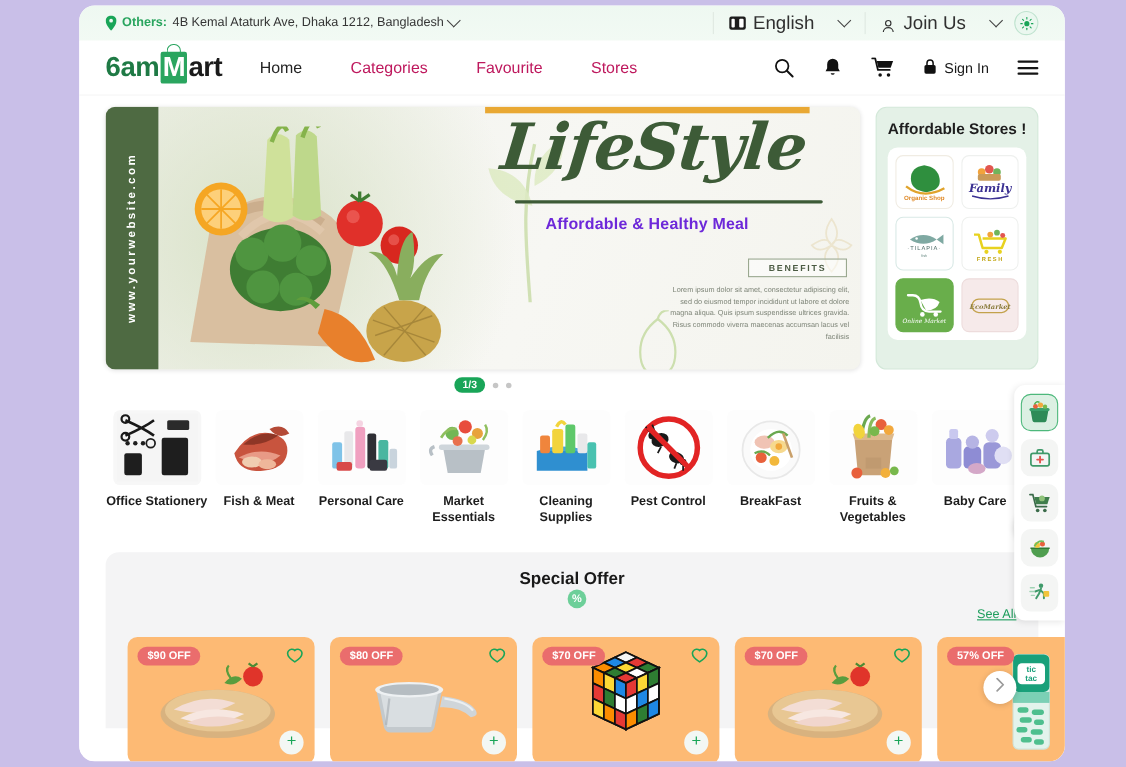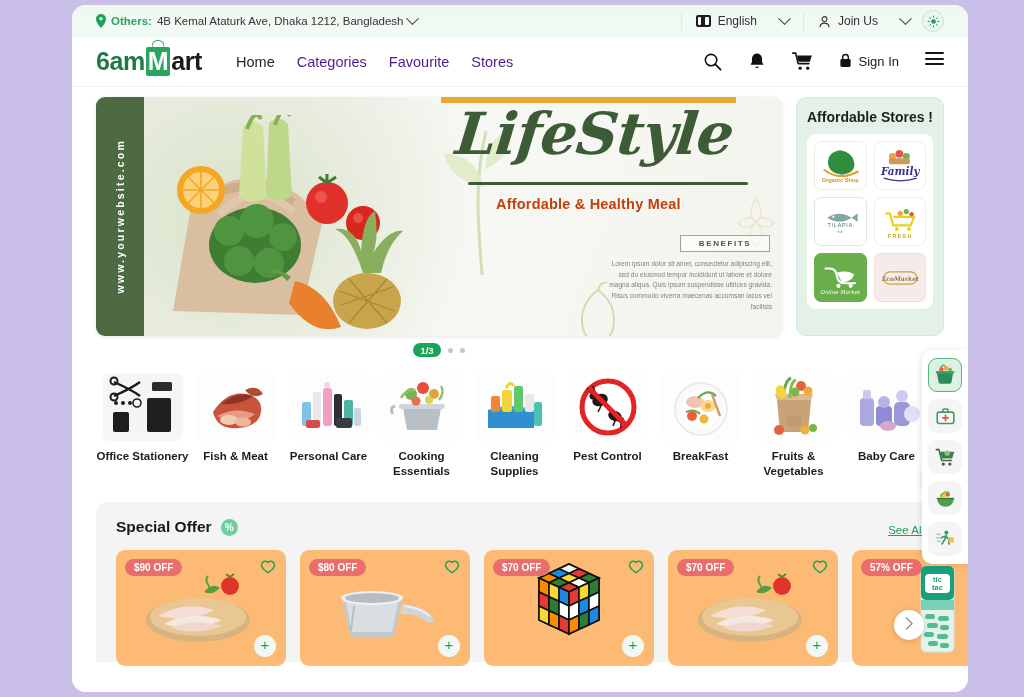--- a/index.html
+++ b/index.html
@@ -29,21 +29,21 @@
     color: #2e2e2e;
   }
   .addr { display:flex; align-items:center; gap:5px; }
   .pin { width: 10px; height: 14px; position: relative; display:inline-block; }
   .pin svg { display:block; }
   .addr-label { color:#2aa55f; font-weight:600; }
   .addr-text { color:#353535; }
   .caret { display:inline-block; width:9px; height:9px; border-right:1.6px solid #444; border-bottom:1.6px solid #444; transform: rotate(45deg) translate(-2px,-2px); }
   .topbar-right { margin-left:auto; display:flex; align-items:center; gap:0px; height:100%; }
   .tb-sep { width:1px; height:20px; background:#dfe8e1; margin:0 14px; }
-  .tb-item { display:flex; align-items:center; gap:7px; color:#303030; font-size:12px; }
+  .tb-item { display:flex; align-items:center; gap:7px; color:#303030; font-size:17px; }
   .flagicon { width:15px; height:12px; background:#1d1d1d; border-radius:2px; position:relative; }
   .flagicon::after{content:"";position:absolute;right:2px;top:2px;width:4px;height:8px;background:#fff;border-radius:1px;}
   .flagicon::before{content:"";position:absolute;left:2.5px;top:2px;width:3px;height:8px;background:#fff;border-radius:1px;}
   .usr { width:13px;height:13px; }
   .theme-btn {
     width:22px;height:22px;border-radius:50%;
     border:1.4px solid #bfe3cf; background:#eaf7ef;
     display:flex;align-items:center;justify-content:center; margin-left:12px;
   }
 
@@ -53,24 +53,24 @@
     display:flex; align-items:center; padding:0 24px;
     border-bottom:1px solid #f3f3f3;
   }
   .logo { font-size:25px; font-weight:700; color:#1f7a45; letter-spacing:-0.4px; display:flex; align-items:center; position:relative;}
   .logo .lm { background:#2aa55f; color:#fff; padding:0 2px; margin:0 1px; border-radius:2px; position:relative;}
   .logo .lm::before{
     content:""; position:absolute; left:50%; top:-7px; transform:translateX(-50%);
     width:11px;height:8px;border:1.6px solid #2aa55f;border-bottom:none;border-radius:6px 6px 0 0;
   }
   .logo .dark { color:#1b1b1b; }
-  .navlinks { display:flex; align-items:flex-start; gap:22px; margin-left:34px; }
-  .navlink { font-size:14.5px; color:#4c1d95; }
+  .navlinks { display:flex; align-items:flex-start; gap:44px; margin-left:34px; }
+  .navlink { font-size:14.5px; color:#be185d; }
   .navlink.active { color:#242424; }
-  .nav-right { margin-left:auto; display:flex; gap:26px; }
+  .nav-right { margin-left:auto; display:flex; align-items:center; gap:26px; }
   .icon-btn { display:flex; align-items:center; justify-content:center; color:#111; }
   .signin { display:flex; align-items:center; gap:7px; font-size:13px; color:#1b1b1b; }
   .burger { display:flex; flex-direction:column; gap:3.5px; }
   .burger span { width:19px; height:2px; background:#151515; border-radius:2px; }
 
   
   .content { position:relative; height: 605px; background:#fff; }
 
   .hero-row { display:flex; padding: 10px 24px 0 24px; gap: 14px; }
 
@@ -97,21 +97,21 @@
   }
   .veggie-art { position:absolute; left:55px; top:18px; width:290px; height:215px; }
   .top-stripe { position:absolute; left:345px; top:0; width:295px; height:6px; background:#e9a833; }
   .hero-title {
     position:absolute; left:360px; top:8px; width:310px;
     font-family:"DejaVu Serif", serif; font-style:italic; font-weight:700;
     font-size:58px; color:#3d5b37; line-height:1.0; letter-spacing:-1px;
     transform: skewX(-6deg);
   }
   .hero-underline { position:absolute; left:372px; top:85px; width:280px; height:3px; background:#3d5b37; border-radius:3px; }
-  .hero-sub { position:absolute; left:400px; top:99px; font-size:14.5px; font-weight:600; color:#c2410c; letter-spacing:.2px;}
+  .hero-sub { position:absolute; left:400px; top:99px; font-size:14.5px; font-weight:600; color:#6d28d9; letter-spacing:.2px;}
   .benefit-box {
     position:absolute; left:584px; top:138px; width:90px; height:17px;
     border:1px solid #9aa88f; display:flex; align-items:center; justify-content:center;
     font-size:8px; font-weight:700; letter-spacing:1.6px; color:#4a5a42; background:rgba(255,255,255,.5);
   }
   .hero-body {
     position:absolute; left:504px; top:162px; width:172px;
     font-size:6.6px; line-height:1.62; color:#7e8578; text-align:right;
   }
   .squash { position:absolute; left:476px; top:185px; width:52px; height:62px; opacity:.65;}
@@ -156,21 +156,21 @@
     background:#fff; box-shadow:0 1px 6px rgba(0,0,0,.16);
     display:flex; align-items:center; justify-content:center; color:#8a8a8a;
   }
   .cat-next { right:16px; top:107px; }
 
   
   .special {
     margin: 22px 24px 0 24px; background:#f4f4f5; border-radius:12px 12px 0 0;
     padding: 16px 20px 0 20px; height: 160px; position:relative;
   }
-  .sp-head { display:flex; align-items:flex-end; }
+  .sp-head { display:flex; align-items:center;flex-direction:column; }
   .sp-title { font-size:15.5px; font-weight:700; color:#191919; }
   .pct-badge {
     width:17px;height:17px;border-radius:50%;background:#6dcf99;color:#fff;
     font-size:10px; font-weight:700; display:flex;align-items:center;justify-content:center;
     margin-left:9px;
   }
   .see-all { margin-left:auto; font-size:11.5px; color:#1d9e5c; text-decoration:underline; }
   .prod-row { display:flex; gap:14px; margin-top:14px; }
   .prod {
     position:relative; width:170px; height:116px; background:#fdba74;
@@ -531,21 +531,21 @@
               <path d="M10 30 q-6 2 -2 8" fill="none" stroke="#b8c0c6" stroke-width="3"></path>
               <circle cx="26" cy="18" r="6" fill="#72b755"></circle>
               <circle cx="38" cy="12" r="6" fill="#e84d3d"></circle>
               <circle cx="49" cy="18" r="5" fill="#e8a23d"></circle>
               <circle cx="44" cy="24" r="4" fill="#d8d84d"></circle>
               <circle cx="31" cy="25" r="4.5" fill="#e8714d"></circle>
               <path d="M16 22 q6 -10 14 -8" fill="none" stroke="#8fbf5e" stroke-width="2.4"></path>
               <path d="M54 24 q6 -8 2 -14" fill="none" stroke="#8fbf5e" stroke-width="2.2"></path>
             </svg>
           </div>
-          <div class="cat-label">Cooking Essentials</div>
+          <div class="cat-label">Market Essentials</div>
         </div>
 
         <div class="cat">
           <div class="cat-img">
             <svg width="74" height="62" viewBox="0 0 74 62">
               <path d="M10 34 h46 v18 h-46z" fill="#2f8fd0"></path>
               <path d="M10 34 q22 -8 46 0" fill="#47a5e0"></path>
               <rect x="24" y="14" width="10" height="22" rx="2" fill="#f2d43c"></rect>
               <rect x="36" y="10" width="9" height="26" rx="2" fill="#5ec86a"></rect>
               <rect x="47" y="18" width="9" height="18" rx="2" fill="#e8e8ea"></rect>

